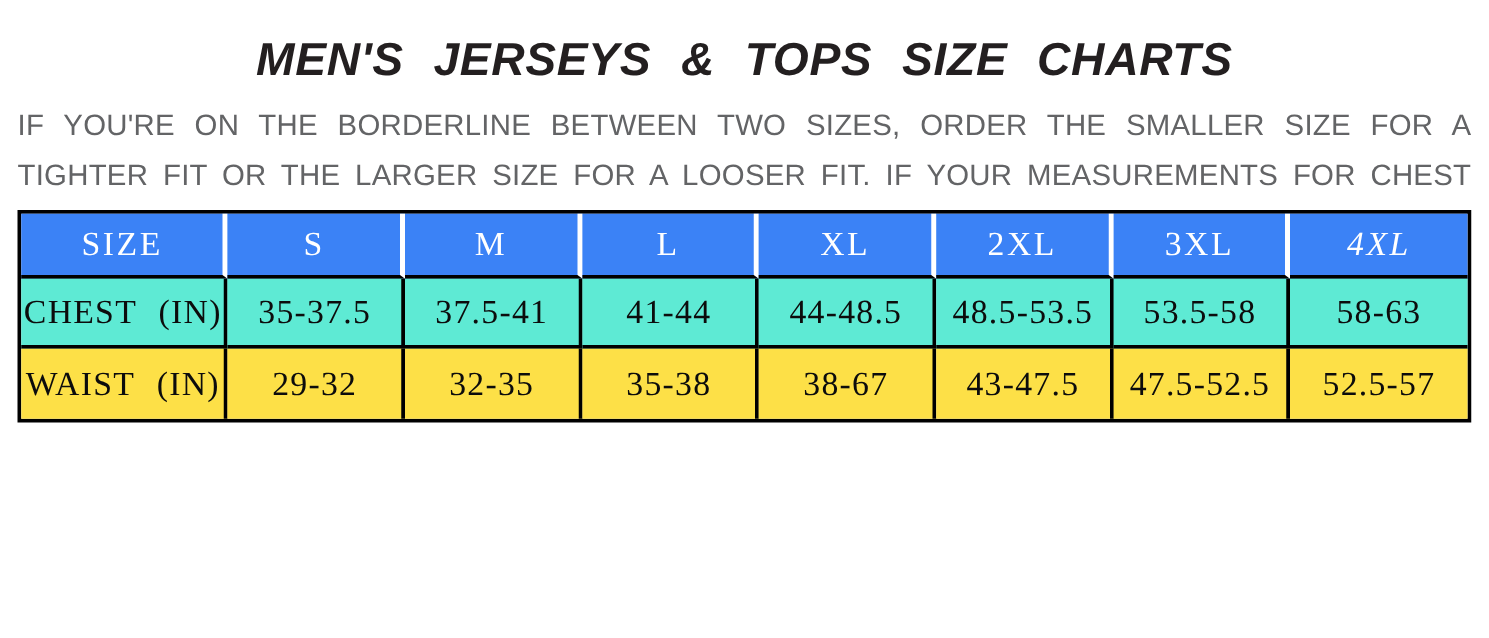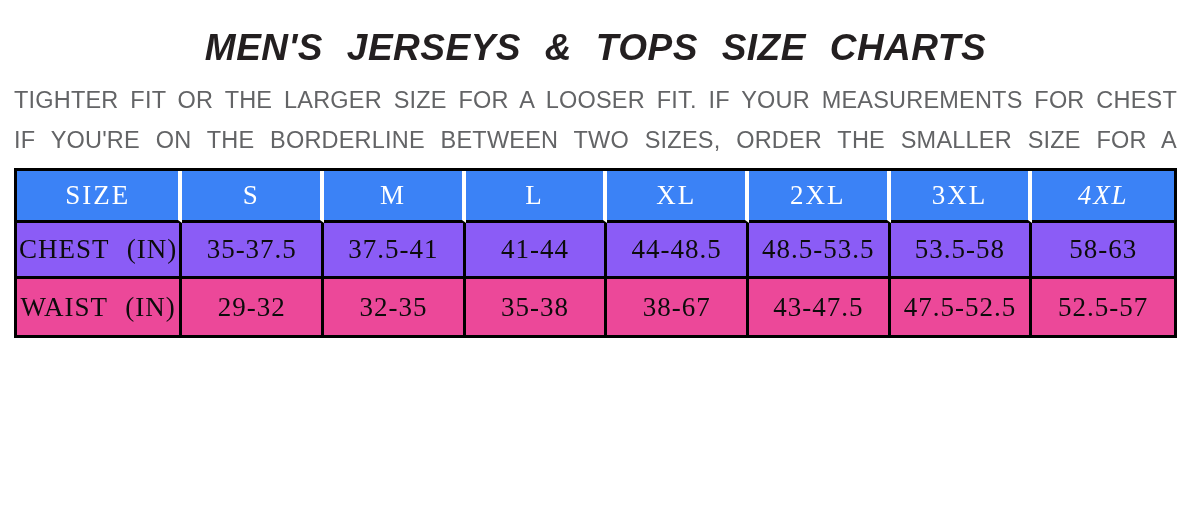--- a/index.html
+++ b/index.html
@@ -56,41 +56,41 @@
     vertical-align: middle;
     letter-spacing: 2px;
     border-right: 4px solid #ffffff;
     border-bottom: 3px solid #000000;
   }
   .size-table th:last-child { border-right: none; font-style: italic; }
   .size-table th.size-col { width: 14.3%; }
   .size-table td {
     font-size: 27px;
     color: #0c0c0c;
-    background: #ec4899;
+    background: #fde047;
     height: 56px;
     text-align: center;
     vertical-align: middle;
     letter-spacing: 1px;
     border-right: 3px solid #000000;
     border-bottom: 3px solid #000000;
   }
   .size-table td:last-child { border-right: none; }
   .size-table tr:last-child td { border-bottom: none; }
-  .size-table tr.alt td { background: #8b5cf6; }
+  .size-table tr.alt td { background: #5eead4; }
   .size-table td.row-label { word-spacing: 10px; }
 </style>
 </head>
 <body>
 
 <h1 class="page-title">MEN'S JERSEYS &amp; TOPS SIZE CHARTS</h1>
 
 <div class="intro">
+  <div class="intro-line">IF YOU'RE ON THE BORDERLINE BETWEEN TWO SIZES, ORDER THE SMALLER SIZE FOR A</div>
   <div class="intro-line">TIGHTER FIT OR THE LARGER SIZE FOR A LOOSER FIT. IF YOUR MEASUREMENTS FOR CHEST</div>
-  <div class="intro-line">IF YOU'RE ON THE BORDERLINE BETWEEN TWO SIZES, ORDER THE SMALLER SIZE FOR A</div>
 </div>
 
 <table class="size-table">
   <thead>
     <tr>
       <th class="size-col">SIZE</th>
       <th>S</th>
       <th>M</th>
       <th>L</th>
       <th>XL</th>

